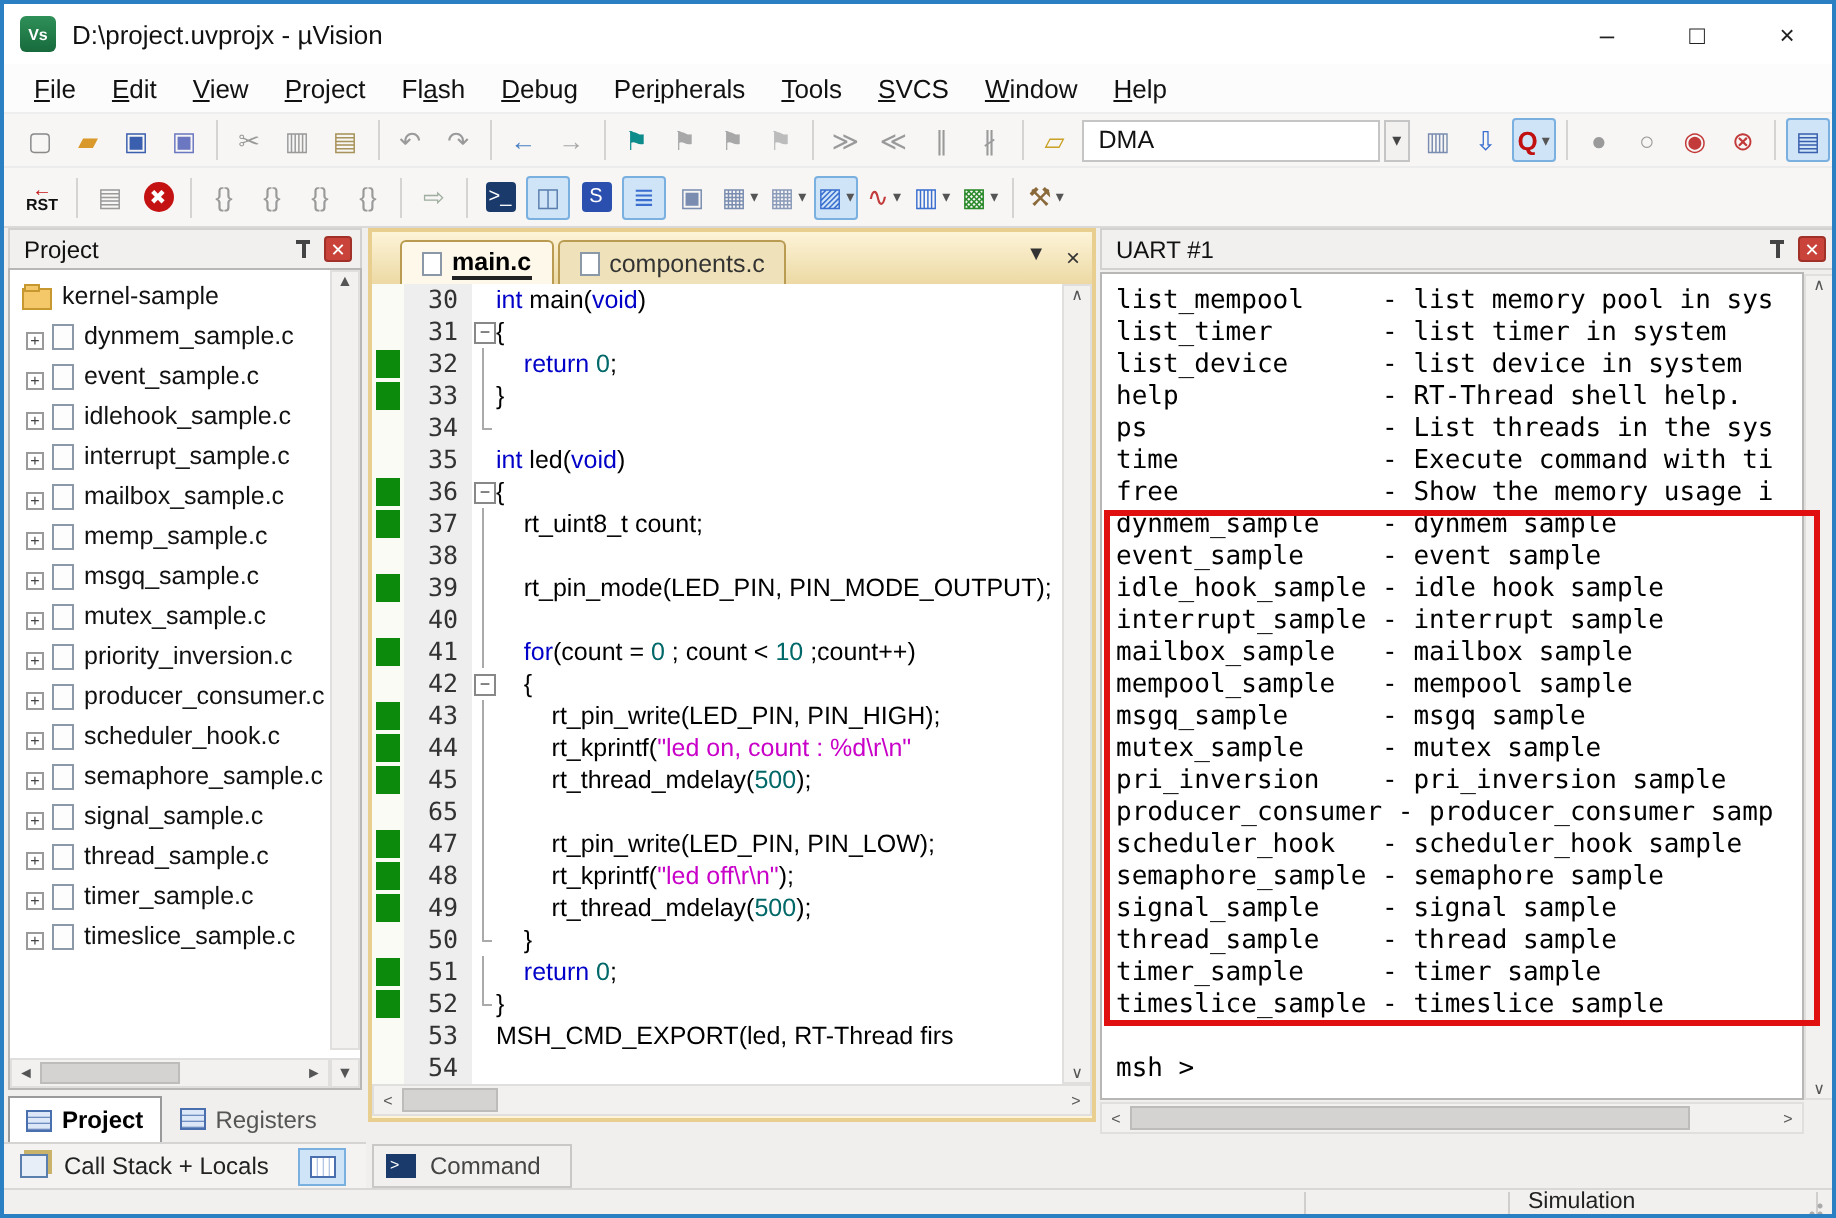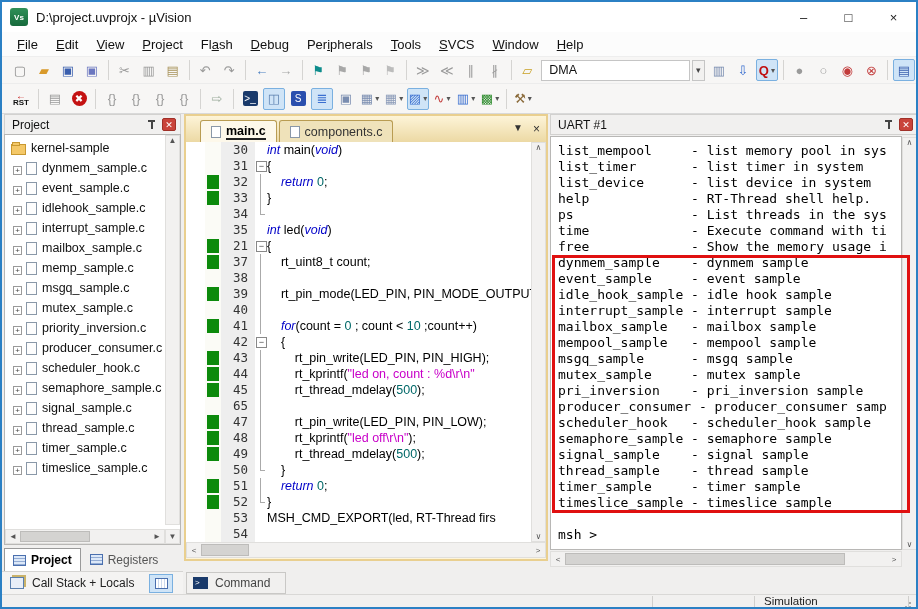--- a/index.html
+++ b/index.html
@@ -61,32 +61,32 @@
   #callstackbar .csbtn .g{width:13px;height:11px;border:1px solid #4a6fae;background:repeating-linear-gradient(90deg,#fff,#fff 2px,#9ab4dc 3px);}
   
   #editorframe{position:absolute;left:182px;top:0;width:364px;height:447px;border:2px solid #e9cf8f;background:#fdf4da;}
   #edittabs{height:26px;background:linear-gradient(#fdf4d8,#ecd9a4);display:flex;align-items:flex-end;padding-left:14px;position:relative;}
   .etab{height:22px;display:flex;align-items:center;padding:0 10px;font-size:12.5px;border:1px solid #b99c52;border-bottom:none;border-radius:3px 3px 0 0;background:#efe2ba;color:#333;margin-right:2px;}
   .etab.active{background:#fdf8ea;font-weight:bold;color:#000;}
   .etab.active .elabel{border-bottom:2px solid #222;}
   .etab .eicon{width:10px;height:12px;background:#fff;border:1px solid #8a98a8;margin-right:5px;}
   #edittabbtns{position:absolute;right:6px;top:6px;display:flex;gap:10px;font-size:10px;color:#333;}
   #editcode{position:absolute;left:0;top:26px;width:345px;height:400px;background:#fff;overflow:hidden;}
-  .crow{height:16px;display:flex;align-items:stretch;padding-left:19px;}
+  .crow{height:16px;display:flex;align-items:stretch;}
   .cmark{width:16px;flex:none;background:#fbfbf6;display:flex;align-items:center;}
   .cmark .blk{width:12px;height:14px;margin-left:2px;}
   .cmark.on .blk{background:#0c8a0c;}
   .clno{width:34px;flex:none;background:#eeeeee;color:#333;font-family:"DejaVu Sans Mono",monospace;font-size:12.5px;text-align:right;padding-right:7px;line-height:16px;}
   .cfold{width:12px;flex:none;position:relative;}
   .cfold.box:before{content:"−";position:absolute;left:1px;top:3px;width:9px;height:9px;border:1px solid #888;color:#444;font-size:9px;line-height:8px;text-align:center;background:#fff;}
   .cfold.vline:before{content:"";position:absolute;left:5px;top:0;width:1px;height:16px;background:#aaa;}
   .cfold.corner:before{content:"";position:absolute;left:5px;top:0;width:1px;height:9px;background:#aaa;}
   .cfold.corner:after{content:"";position:absolute;left:5px;top:8px;width:5px;height:1px;background:#aaa;}
   .ctext{flex:1;font-family:"DejaVu Sans Mono",monospace;font-size:12.5px;line-height:16px;white-space:pre;overflow:hidden;color:#000;}
-  .ctext .k{color:#0000c8;font-style:italic;}
+  .ctext .k{color:#0000c8;}
   .ctext .s{color:#c800c8;}
   .ctext .n{color:#006868;}
   
   #uartpane{position:absolute;left:548px;top:0;width:368px;height:453px;}
   #uartcontent{position:absolute;left:0;top:22px;width:352px;height:414px;background:#fff;border:1px solid #b8b7b5;overflow:hidden;padding:6px 0 0 7px;}
   .uline{height:16px;font-family:"DejaVu Sans Mono",monospace;font-size:13px;line-height:16px;white-space:pre;color:#000;}
   #redbox{position:absolute;border:3px solid #e01010;pointer-events:none;z-index:30;}
   
   #commandtab{position:absolute;left:184px;top:458px;width:100px;height:22px;background:#f1f0ef;border:1px solid #c9c8c6;display:flex;align-items:center;padding-left:6px;}
   #commandtab .cicon{width:15px;height:12px;background:#1a3a6b;color:#fff;font-size:8px;line-height:12px;padding-left:2px;margin-right:7px;}
@@ -493,21 +493,21 @@
               <span class="blk"></span>
             </span>
             <span class="clno">35</span>
             <span class="cfold "></span>
             <span class="ctext"><span class="k">int</span><span class="p"> led(</span><span class="k">void</span><span class="p">)</span></span>
           </div>
           <div class="crow">
             <span class="cmark on">
               <span class="blk"></span>
             </span>
-            <span class="clno">21</span>
+            <span class="clno">36</span>
             <span class="cfold box"></span>
             <span class="ctext"><span class="p">{</span></span>
           </div>
           <div class="crow">
             <span class="cmark on">
               <span class="blk"></span>
             </span>
             <span class="clno">37</span>
             <span class="cfold vline"></span>
             <span class="ctext"><span class="p">    rt_uint8_t count;</span></span>

